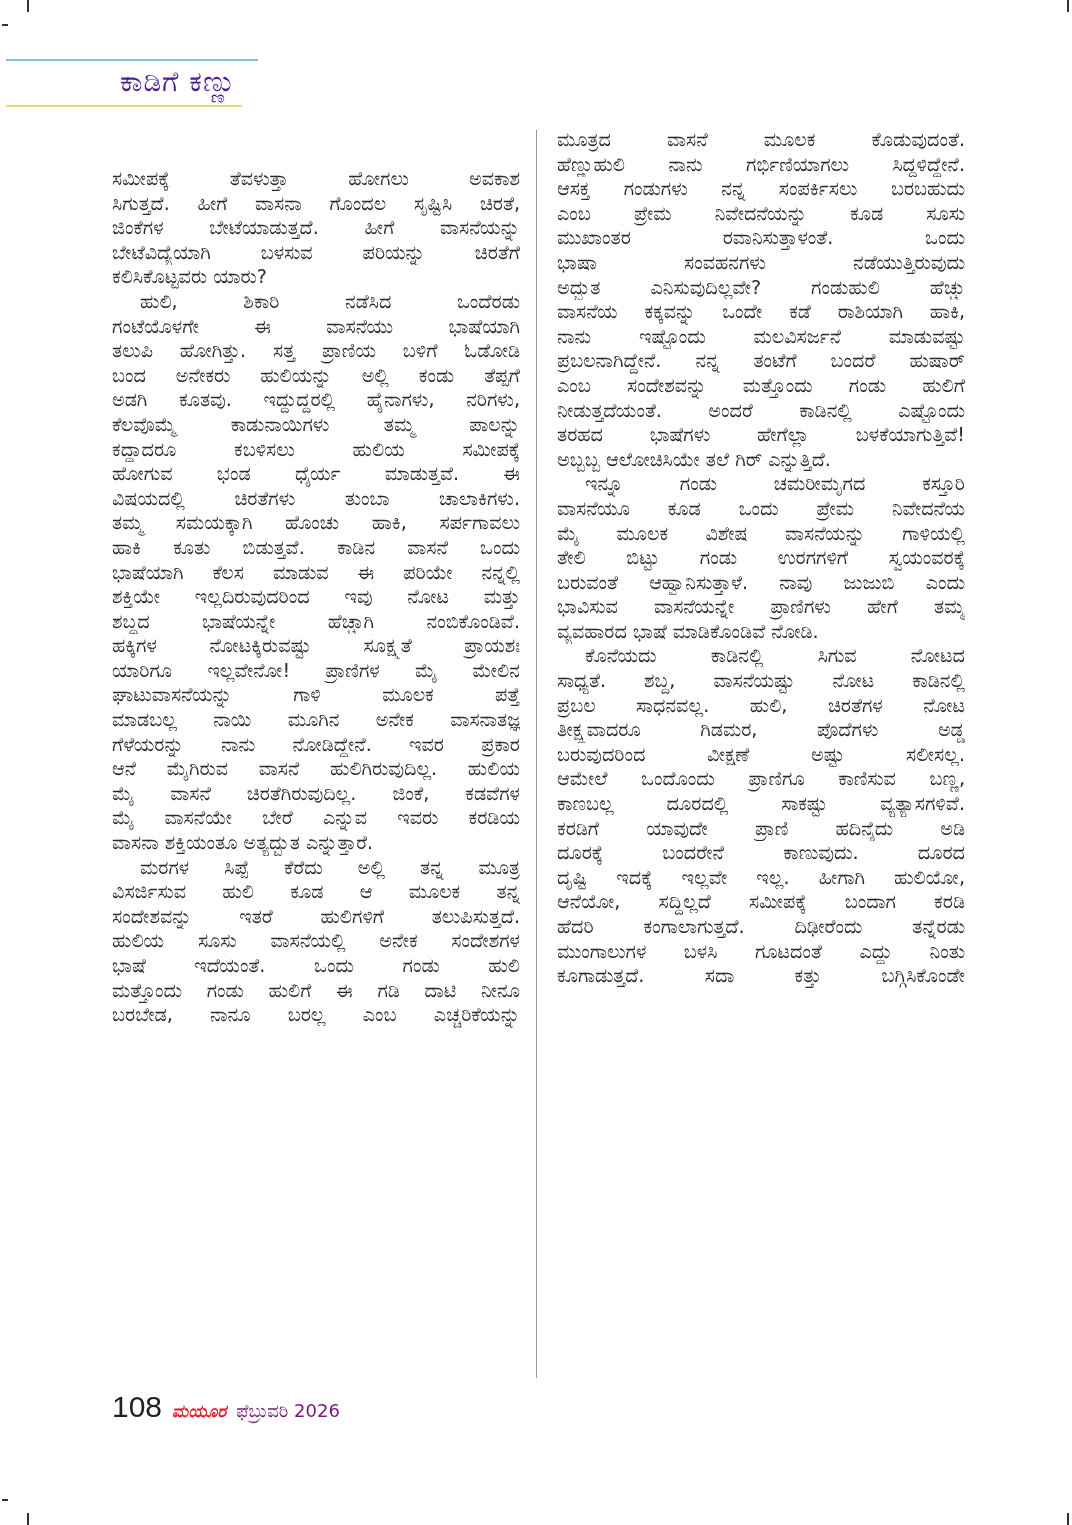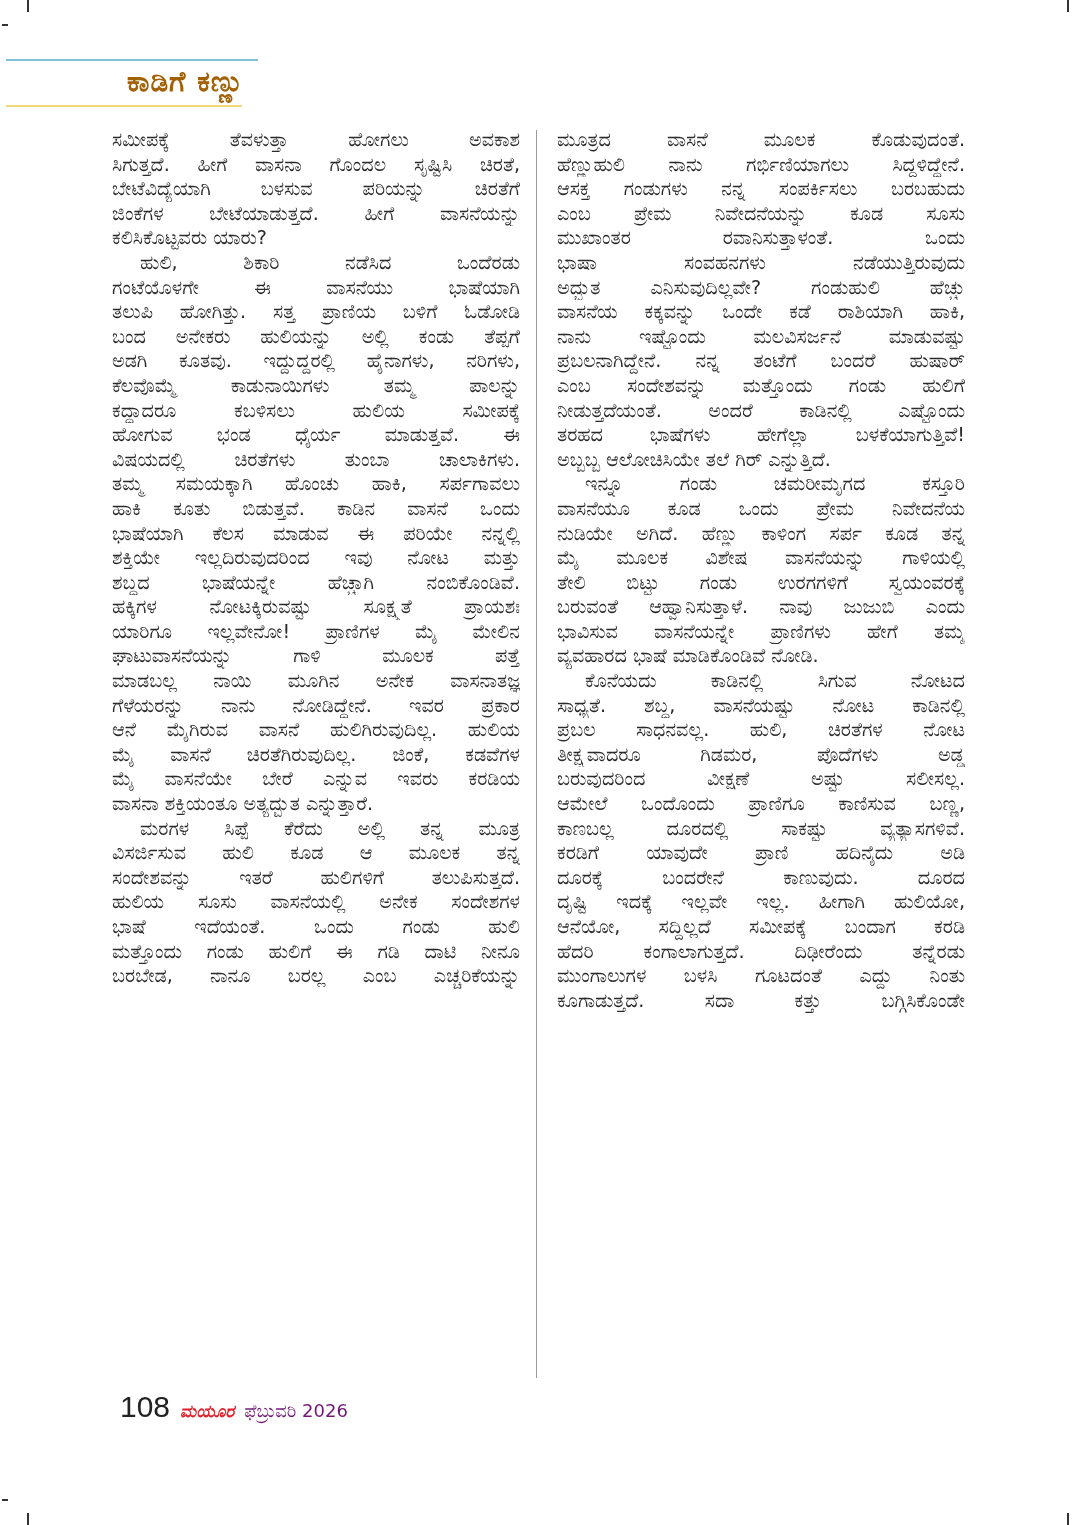--- a/index.html
+++ b/index.html
@@ -11,41 +11,41 @@
     .crop.v { width: 2px; height: 12px; }
     .crop.h { width: 6px; height: 2px; }
 
     .header-line-top {
       position: absolute; left: 6px; top: 59px; width: 252px; height: 2px; background: #79c3d6;
     }
     .header-line-bottom {
       position: absolute; left: 6px; top: 105px; width: 236px; height: 2px; background: #f2d77a;
     }
     .section-title {
-      position: absolute; left: 127px; top: 64px; font-size: 28px; font-weight: bold;
-      color: #a16207; letter-spacing: 1px; line-height: 36px; white-space: nowrap;
+      position: absolute; left: 120px; top: 64px; font-size: 28px; font-weight: normal;
+      color: #4c1d95; letter-spacing: 1px; line-height: 36px; white-space: nowrap;
     }
 
     .col {
       position: absolute; top: 128px; width: 408px;
       font-size: 19.2px; line-height: 24.6px; color: #2a2a2a;
     }
-    .col.left { left: 112px; }
+    .col.left { left: 112px; margin-top: 39px; }
     .col.right { left: 557px; }
     .col .line { display: block; text-align: justify; text-align-last: justify; white-space: nowrap; overflow: hidden; }
     .col .line.end { text-align-last: left; }
     .col .line.ind { padding-left: 28px; }
 
     .col-divider {
       position: absolute; left: 536px; top: 130px; width: 1px; height: 1248px; background: #9a9a9a;
     }
 
     .footer {
       position: absolute; left: 112px; top: 1390px; height: 36px;
-      display: flex; align-items: baseline; gap: 10px; white-space: nowrap; margin-left: 8px;
+      display: flex; align-items: baseline; gap: 10px; white-space: nowrap;
     }
     .page-number { font-family: "Liberation Sans", sans-serif; font-size: 30px; color: #222222; }
     .magazine-logo { font-size: 17px; font-weight: bold; color: #e0202a; font-style: italic; }
     .issue-date { font-size: 18px; color: #701a75; }
   </style>
 </head>
 <body>
 
 <div class="crop v" style="left:27px; top:0;"></div>
 <div class="crop h" style="left:2px; top:24px;"></div>
@@ -54,22 +54,22 @@
 <div class="crop v" style="left:27px; top:1513px;"></div>
 <div class="crop v" style="left:1067px; top:1513px;"></div>
 
 <div class="header-line-top" style="background: rgb(121, 195, 214);"></div>
 <div class="section-title">ಕಾಡಿಗೆ ಕಣ್ಣು</div>
 <div class="header-line-bottom" style="background: rgb(242, 215, 122);"></div>
 
 <div class="col left" id="left-col">
     <span class="line">ಸಮೀಪಕ್ಕೆ ತೆವಳುತ್ತಾ ಹೋಗಲು ಅವಕಾಶ</span>
     <span class="line">ಸಿಗುತ್ತದೆ. ಹೀಗೆ ವಾಸನಾ ಗೊಂದಲ ಸೃಷ್ಟಿಸಿ ಚಿರತೆ,</span>
+    <span class="line">ಜಿಂಕೆಗಳ ಬೇಟೆಯಾಡುತ್ತದೆ. ಹೀಗೆ ವಾಸನೆಯನ್ನು</span>
     <span class="line">ಬೇಟೆವಿದ್ಯೆಯಾಗಿ ಬಳಸುವ ಪರಿಯನ್ನು ಚಿರತೆಗೆ</span>
-    <span class="line">ಜಿಂಕೆಗಳ ಬೇಟೆಯಾಡುತ್ತದೆ. ಹೀಗೆ ವಾಸನೆಯನ್ನು</span>
     <span class="line end">ಕಲಿಸಿಕೊಟ್ಟವರು ಯಾರು?</span>
     <span class="line ind">ಹುಲಿ, ಶಿಕಾರಿ ನಡೆಸಿದ ಒಂದೆರಡು</span>
     <span class="line">ಗಂಟೆಯೊಳಗೇ ಈ ವಾಸನೆಯು ಭಾಷೆಯಾಗಿ</span>
     <span class="line">ತಲುಪಿ ಹೋಗಿತ್ತು. ಸತ್ತ ಪ್ರಾಣಿಯ ಬಳಿಗೆ ಓಡೋಡಿ</span>
     <span class="line">ಬಂದ ಅನೇಕರು ಹುಲಿಯನ್ನು ಅಲ್ಲಿ ಕಂಡು ತೆಪ್ಪಗೆ</span>
     <span class="line">ಅಡಗಿ ಕೂತವು. ಇದ್ದುದ್ದರಲ್ಲಿ ಹೈನಾಗಳು, ನರಿಗಳು,</span>
     <span class="line">ಕೆಲವೊಮ್ಮೆ ಕಾಡುನಾಯಿಗಳು ತಮ್ಮ ಪಾಲನ್ನು</span>
     <span class="line">ಕದ್ದಾದರೂ ಕಬಳಿಸಲು ಹುಲಿಯ ಸಮೀಪಕ್ಕೆ</span>
     <span class="line">ಹೋಗುವ ಭಂಡ ಧೈರ್ಯ ಮಾಡುತ್ತವೆ. ಈ</span>
     <span class="line">ವಿಷಯದಲ್ಲಿ ಚಿರತೆಗಳು ತುಂಬಾ ಚಾಲಾಕಿಗಳು.</span>
@@ -106,21 +106,20 @@
     <span class="line">ಅದ್ಭುತ ಎನಿಸುವುದಿಲ್ಲವೇ? ಗಂಡುಹುಲಿ ಹೆಚ್ಚು</span>
     <span class="line">ವಾಸನೆಯ ಕಕ್ಕವನ್ನು ಒಂದೇ ಕಡೆ ರಾಶಿಯಾಗಿ ಹಾಕಿ,</span>
     <span class="line">ನಾನು ಇಷ್ಟೊಂದು ಮಲವಿಸರ್ಜನೆ ಮಾಡುವಷ್ಟು</span>
     <span class="line">ಪ್ರಬಲನಾಗಿದ್ದೇನೆ. ನನ್ನ ತಂಟೆಗೆ ಬಂದರೆ ಹುಷಾರ್</span>
     <span class="line">ಎಂಬ ಸಂದೇಶವನ್ನು ಮತ್ತೊಂದು ಗಂಡು ಹುಲಿಗೆ</span>
     <span class="line">ನೀಡುತ್ತದೆಯಂತೆ. ಅಂದರೆ ಕಾಡಿನಲ್ಲಿ ಎಷ್ಟೊಂದು</span>
     <span class="line">ತರಹದ ಭಾಷೆಗಳು ಹೇಗೆಲ್ಲಾ ಬಳಕೆಯಾಗುತ್ತಿವೆ!</span>
     <span class="line end">ಅಬ್ಬಬ್ಬ ಆಲೋಚಿಸಿಯೇ ತಲೆ ಗಿರ್ ಎನ್ನುತ್ತಿದೆ.</span>
     <span class="line ind">ಇನ್ನೂ ಗಂಡು ಚಮರೀಮೃಗದ ಕಸ್ತೂರಿ</span>
     <span class="line">ವಾಸನೆಯೂ ಕೂಡ ಒಂದು ಪ್ರೇಮ ನಿವೇದನೆಯ</span>
-    <span class="line">ನುಡಿಯೇ ಅಗಿದೆ. ಹೆಣ್ಣು ಕಾಳಿಂಗ ಸರ್ಪ ಕೂಡ ತನ್ನ</span>
     <span class="line">ಮೈ ಮೂಲಕ ವಿಶೇಷ ವಾಸನೆಯನ್ನು ಗಾಳಿಯಲ್ಲಿ</span>
     <span class="line">ತೇಲಿ ಬಿಟ್ಟು ಗಂಡು ಉರಗಗಳಿಗೆ ಸ್ವಯಂವರಕ್ಕೆ</span>
     <span class="line">ಬರುವಂತೆ ಆಹ್ವಾನಿಸುತ್ತಾಳೆ. ನಾವು ಜುಜುಬಿ ಎಂದು</span>
     <span class="line">ಭಾವಿಸುವ ವಾಸನೆಯನ್ನೇ ಪ್ರಾಣಿಗಳು ಹೇಗೆ ತಮ್ಮ</span>
     <span class="line end">ವ್ಯವಹಾರದ ಭಾಷೆ ಮಾಡಿಕೊಂಡಿವೆ ನೋಡಿ.</span>
     <span class="line ind">ಕೊನೆಯದು ಕಾಡಿನಲ್ಲಿ ಸಿಗುವ ನೋಟದ</span>
     <span class="line">ಸಾಧ್ಯತೆ. ಶಬ್ದ, ವಾಸನೆಯಷ್ಟು ನೋಟ ಕಾಡಿನಲ್ಲಿ</span>
     <span class="line">ಪ್ರಬಲ ಸಾಧನವಲ್ಲ. ಹುಲಿ, ಚಿರತೆಗಳ ನೋಟ</span>
     <span class="line">ತೀಕ್ಷ್ಣವಾದರೂ ಗಿಡಮರ, ಪೊದೆಗಳು ಅಡ್ಡ</span>
     <span class="line">ಬರುವುದರಿಂದ ವೀಕ್ಷಣೆ ಅಷ್ಟು ಸಲೀಸಲ್ಲ.</span>

